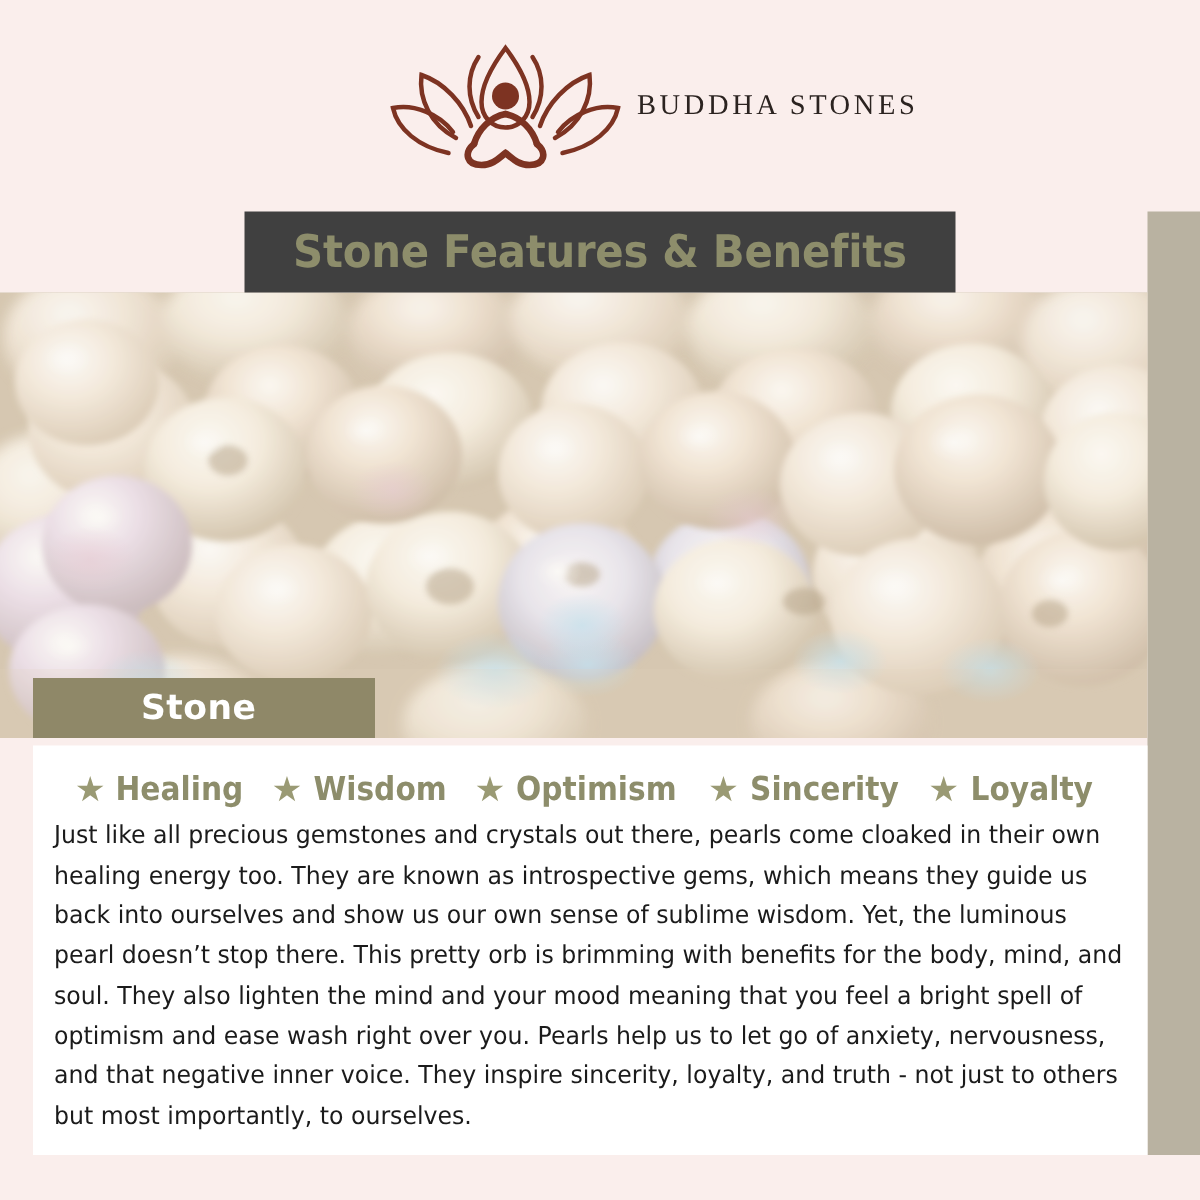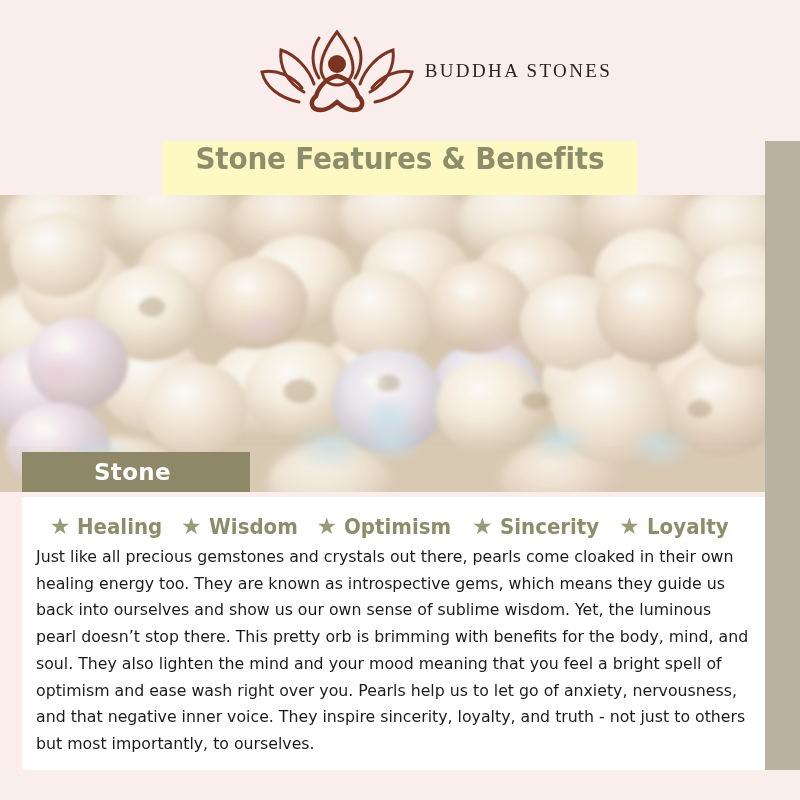--- a/index.html
+++ b/index.html
@@ -41,22 +41,22 @@
     letter-spacing:2.4px;
     color:#2b2320;
     margin-top:1px;
   }
 
   
   #title-banner {
     position:absolute;
     left:163px; top:141px;
     width:474px; height:54px;
-    background:#fef9c3;
-    display:flex; justify-content:center;
+    background:#404040;
+    display:flex; align-items:center; justify-content:center;
     z-index:4;
   }
   #title-text {
     font-family:"DejaVu Sans", sans-serif;
     font-weight:bold;
     font-size:30px;
     color:#8d8d6b;
     letter-spacing:-0.2px;
     transform:scaleX(0.93);
   }

